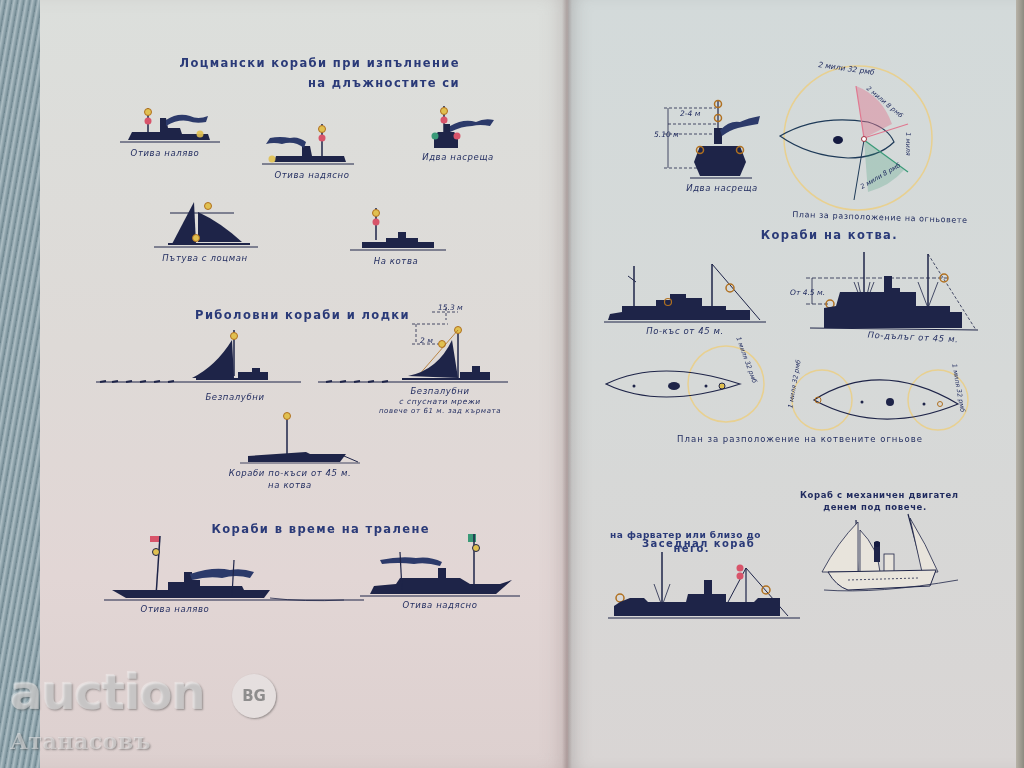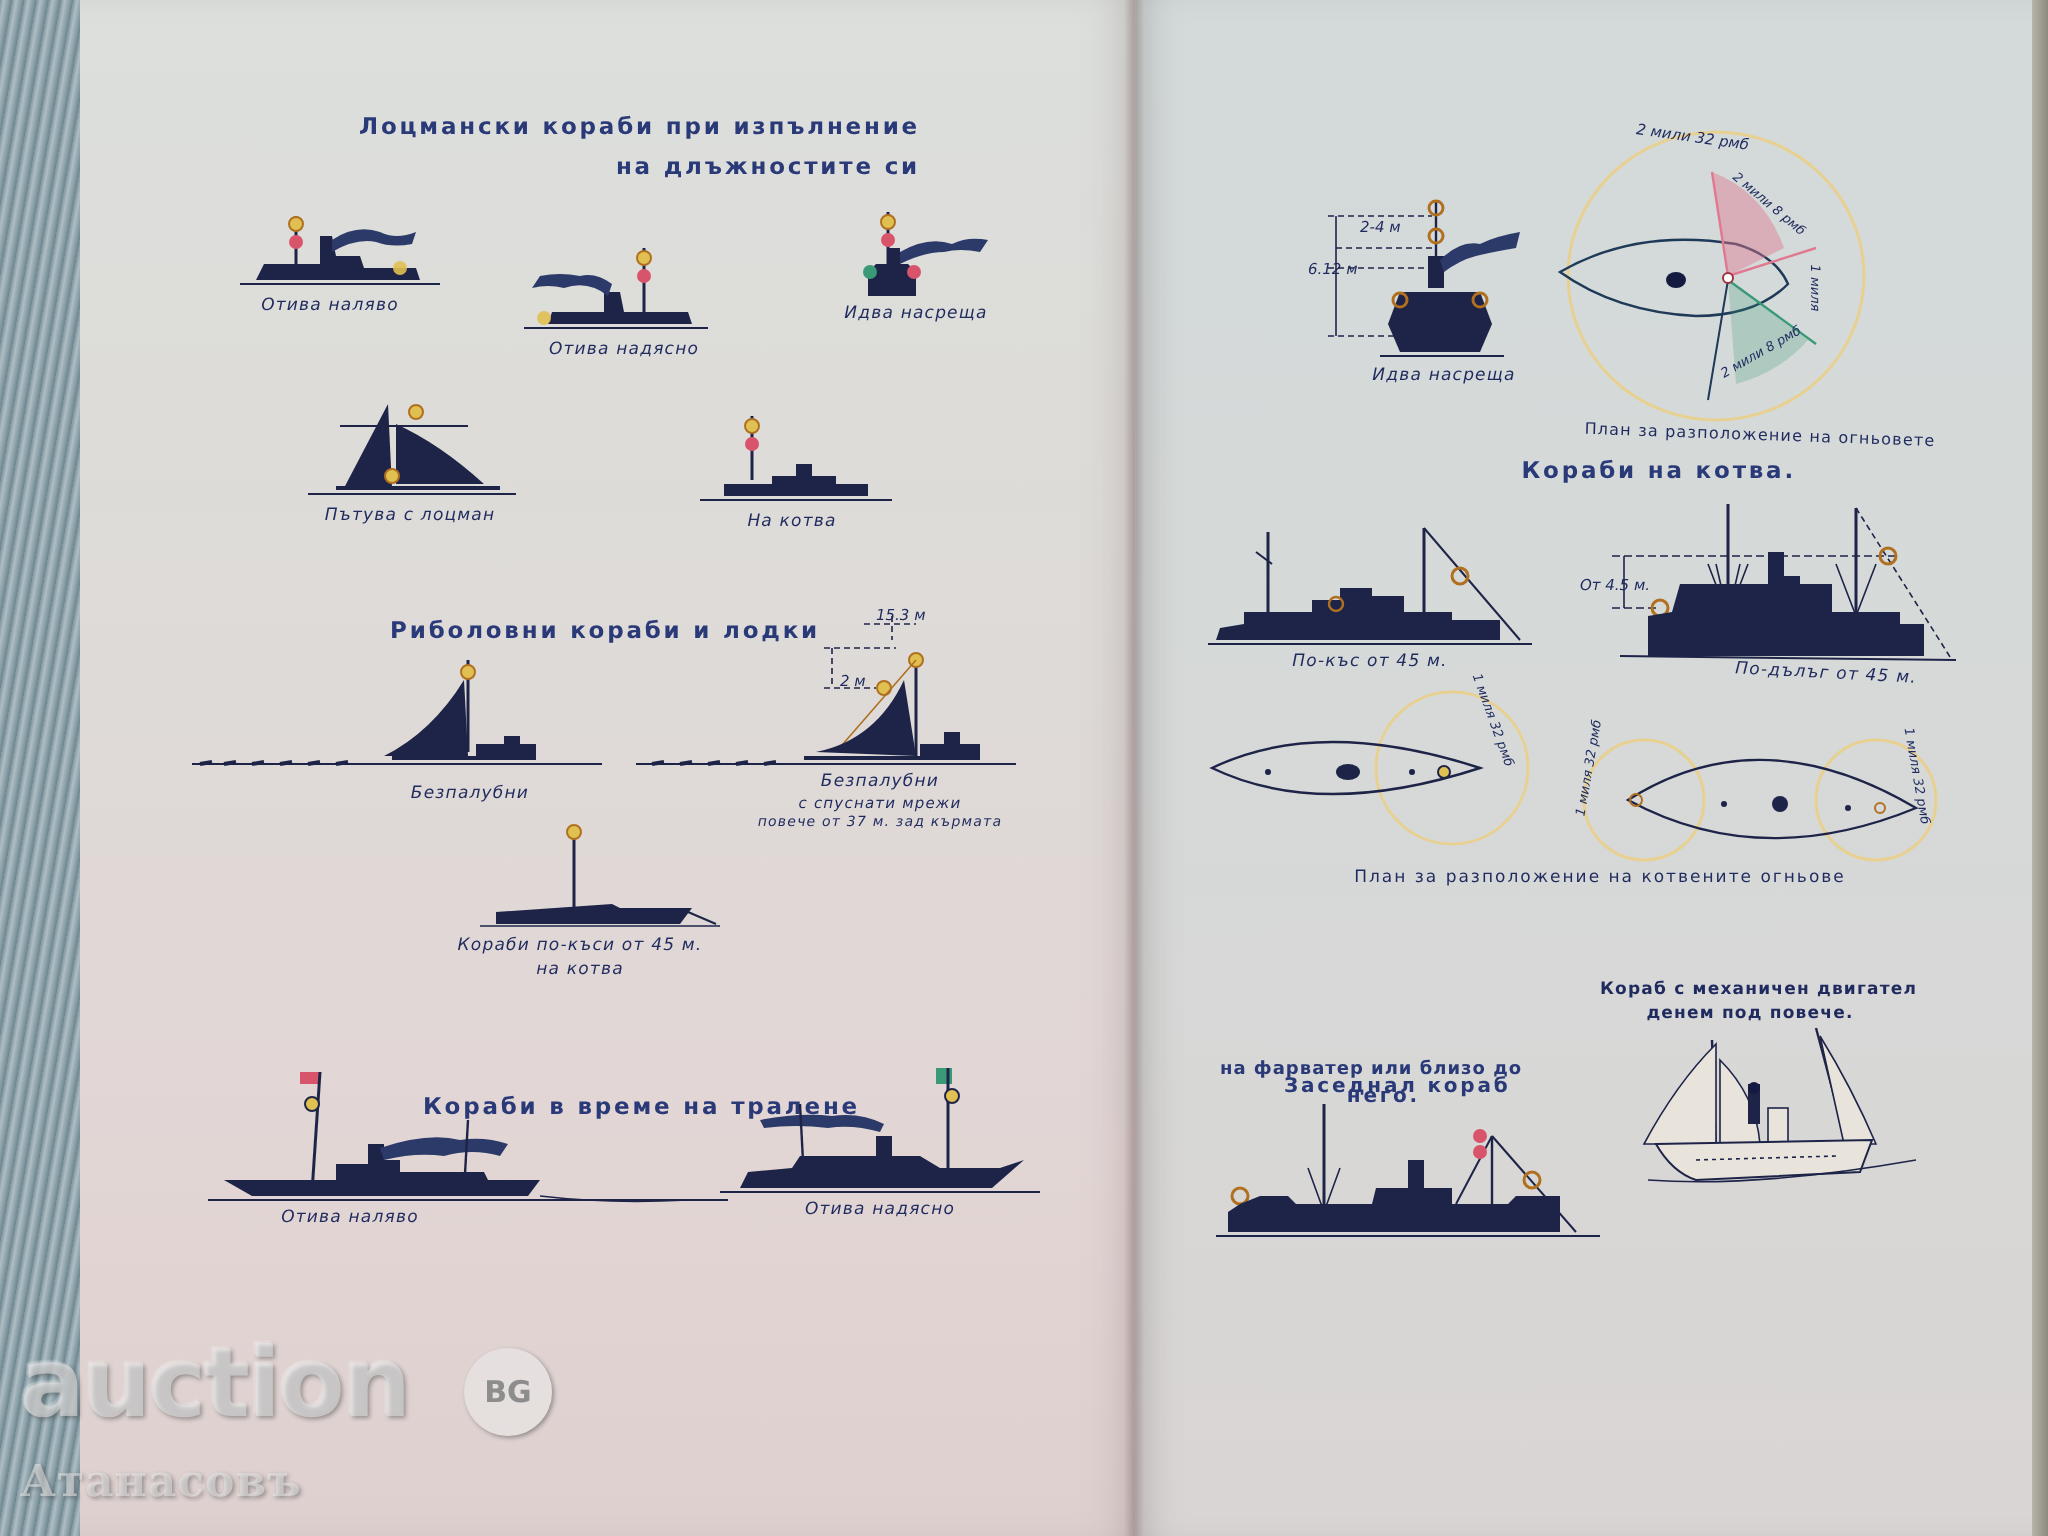--- a/index.html
+++ b/index.html
@@ -176,33 +176,33 @@
   <line x1="140" y1="30" x2="100" y2="76" stroke="#b07020" stroke-width="0.8"></line>
   <path d="M90 76 Q120 70 134 40 L140 78 Z" fill="#1e2448"></path>
   <path d="M84 80 L172 80 L172 72 L162 72 L162 66 L154 66 L154 72 L142 72 L142 78 L84 78 Z" fill="#1e2448"></path>
   <line x1="0" y1="82" x2="190" y2="82" stroke="#1e2448" stroke-width="1"></line>
   <path d="M8 82 l6 -1 M22 82 l6 -1 M36 82 l6 -1 M50 82 l6 -1 M64 82 l6 -1" stroke="#1e2448" stroke-width="2"></path>
 </svg>
 <div class="small" style="left:438px; top:303px;text-align:center;">15.3 м</div>
 <div class="small" style="left:420px; top:336px;text-align:center;">2 м</div>
 <div class="caption" style="left:380px; top:386px; width:120px;">Безпалубни</div>
 <div class="caption" style="left:380px; top:396px; width:120px; font-size:7.5px;">с спуснати мрежи</div>
-<div class="caption" style="left:370px; top:406px; width:140px; font-size:7px;">повече от 37 м. зад кърмата</div>
+<div class="caption" style="left:370px; top:406px; width:140px; font-size:7px;">повече от 61 м. зад кърмата</div>
 
 <svg class="fig" style="left:240px; top:410px;" width="120" height="56">
   <line x1="47" y1="6" x2="47" y2="44" stroke="#1e2448" stroke-width="1.5"></line>
   <circle cx="47" cy="6" r="3.5" fill="#e0c050" stroke="#b07020"></circle>
   <path d="M8 52 L100 52 L106 44 L70 44 L66 42 L8 46 Z" fill="#1e2448"></path>
   <line x1="104" y1="46" x2="118" y2="52" stroke="#1e2448" stroke-width="1"></line>
   <line x1="0" y1="53" x2="120" y2="53" stroke="#1e2448" stroke-width="0.8"></line>
 </svg>
 <div class="caption" style="left:225px; top:468px; width:130px;">Кораби по-къси от 45 м.</div>
 <div class="caption" style="left:240px; top:480px; width:100px;">на котва</div>
 
-<div class="heading" style="left:170px; top:522px; width:260px;margin-top:24px;">Кораби в време на тралене</div>
+<div class="heading" style="left:170px; top:522px; width:260px;">Кораби в време на тралене</div>
 
 <svg class="fig" style="left:104px; top:532px;" width="260" height="72">
   <rect x="46" y="4" width="10" height="6" fill="#d8546a"></rect>
   <line x1="56" y1="4" x2="52" y2="64" stroke="#1e2448" stroke-width="1.5"></line>
   <circle cx="52" cy="20" r="3.5" fill="#e0c050" stroke="#1e2448"></circle>
   <path d="M8 58 L22 66 L160 66 L166 58 L140 58 L138 54 L96 54 L96 48 L88 48 L88 40 L80 40 L80 50 L64 50 L64 58 Z" fill="#1e2448"></path>
   <path d="M86 42 Q110 34 126 38 Q138 36 150 40 L146 46 Q132 42 118 46 Q104 44 88 48 Z" fill="#2c3a6a"></path>
   <line x1="130" y1="28" x2="128" y2="64" stroke="#1e2448" stroke-width="1.2"></line>
   <line x1="0" y1="68" x2="260" y2="68" stroke="#1e2448" stroke-width="1"></line>
   <path d="M166 66 Q200 70 240 68" stroke="#1e2448" stroke-width="0.8" fill="none"></path>
@@ -228,21 +228,21 @@
   <circle cx="58" cy="4" r="3.5" fill="none" stroke="#b07020" stroke-width="1.5"></circle>
   <circle cx="58" cy="18" r="3.5" fill="none" stroke="#b07020" stroke-width="1.5"></circle>
   <rect x="54" y="28" width="8" height="16" fill="#1e2448"></rect>
   <path d="M60 30 Q70 20 80 22 Q88 18 100 16 L98 24 Q86 26 78 28 Q70 30 62 36 Z" fill="#2c3a6a"></path>
   <path d="M40 46 L80 46 L86 62 L80 76 L40 76 L34 62 Z" fill="#1e2448"></path>
   <circle cx="40" cy="50" r="3.5" fill="none" stroke="#b07020" stroke-width="1.5"></circle>
   <circle cx="80" cy="50" r="3.5" fill="none" stroke="#b07020" stroke-width="1.5"></circle>
   <line x1="30" y1="78" x2="92" y2="78" stroke="#1e2448" stroke-width="1"></line>
 </svg>
 <div class="small" style="left:680px; top:109px;">2-4 м</div>
-<div class="small" style="left:654px; top:130px;">6.12 м</div>
+<div class="small" style="left:654px; top:130px;">5.10 м</div>
 <div class="caption" style="left:672px; top:183px; width:100px;">Идва насреща</div>
 
 <svg class="fig" style="left:778px; top:62px;" width="160" height="152">
   <ellipse cx="80" cy="76" rx="74" ry="72" fill="none" stroke="#e8d090" stroke-width="1.5"></ellipse>
   <path d="M2 74 Q40 52 90 60 Q110 66 116 80 Q100 96 70 96 Q30 94 2 74 Z" fill="none" stroke="#1e3a58" stroke-width="1.2"></path>
   <ellipse cx="60" cy="78" rx="5" ry="4" fill="#141a40"></ellipse>
   <path d="M86 76 L78 24 Q104 34 114 62 Z" fill="#e07890" opacity="0.45"></path>
   <line x1="86" y1="76" x2="78" y2="24" stroke="#e07890" stroke-width="1.2"></line>
   <line x1="86" y1="76" x2="130" y2="62" stroke="#e07890" stroke-width="1.2"></line>
   <path d="M86 78 L126 108 Q112 124 90 130 Z" fill="#3a9a78" opacity="0.25"></path>

